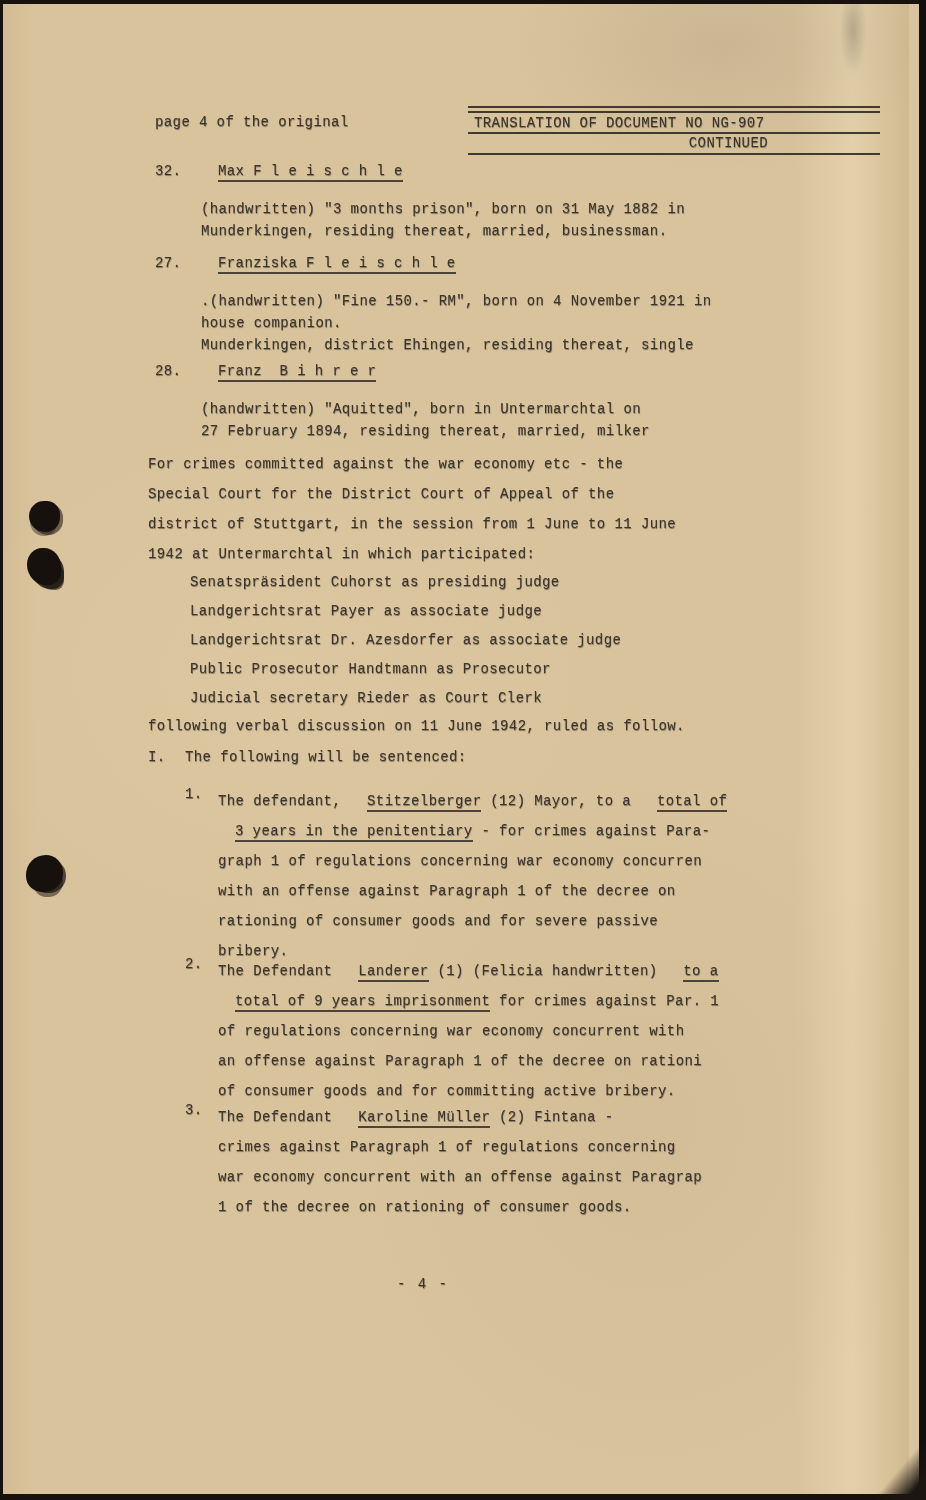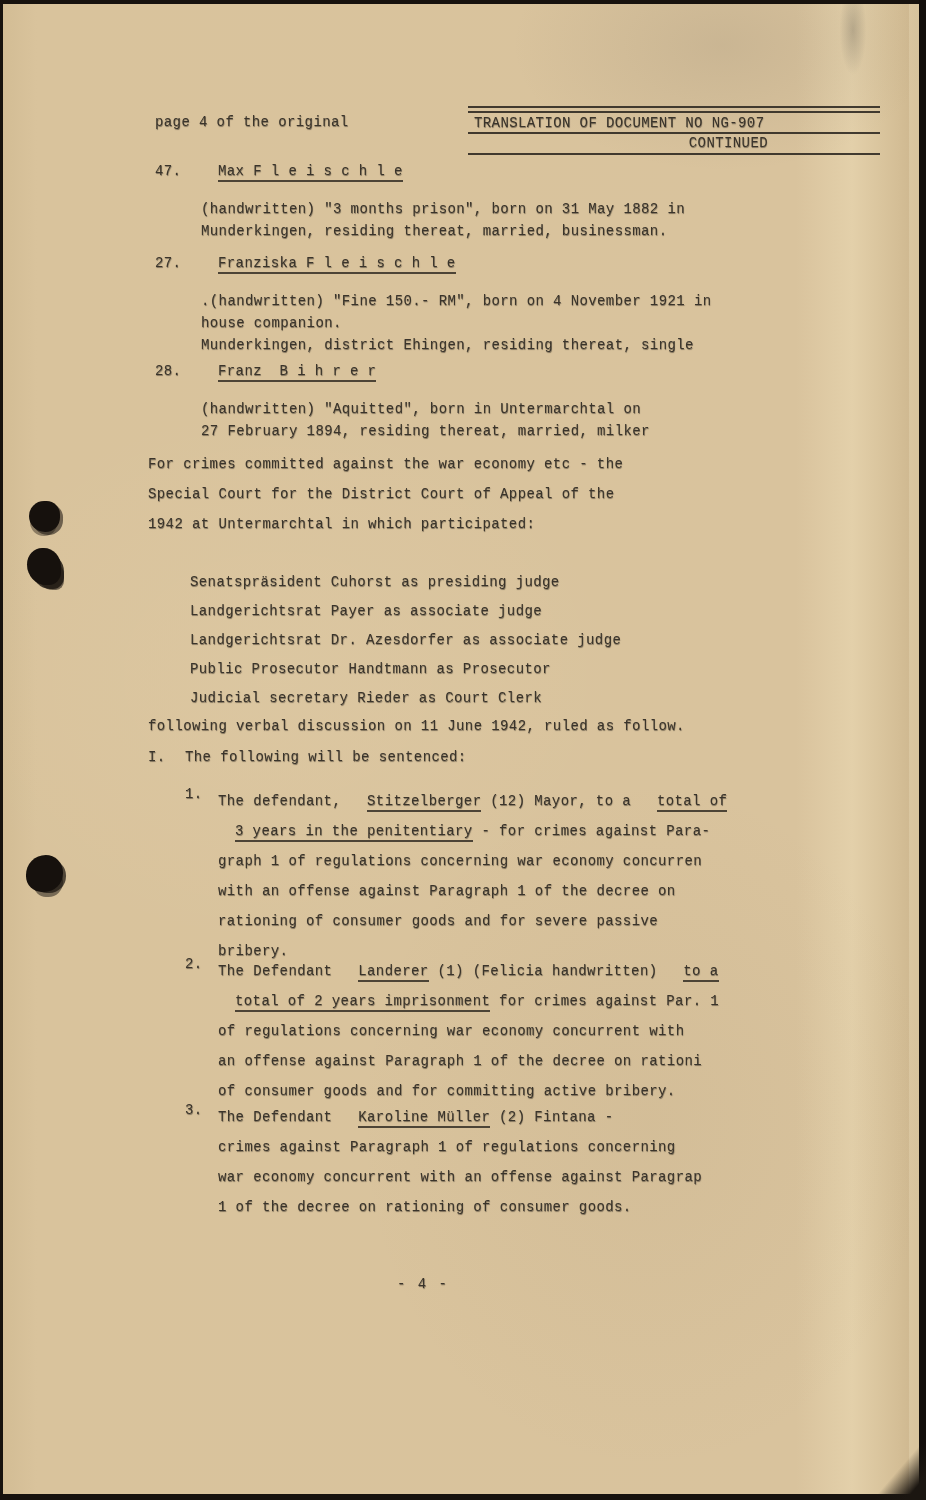--- a/index.html
+++ b/index.html
@@ -93,21 +93,21 @@
     <div class="hline"></div>
     <div class="hline-gap"></div>
     <div class="hline"></div>
     <div class="header-title txt">TRANSLATION OF DOCUMENT NO NG-907</div>
     <div class="hline"></div>
     <div class="header-sub txt">CONTINUED</div>
     <div class="hline"></div>
   </div>
 
   <div class="entry" style="top:163px">
-    <div class="entry-title txt"><span class="entry-num">47.</span><span class="u">Max F l e i s c h l e</span></div>
+    <div class="entry-title txt"><span class="entry-num">32.</span><span class="u">Max F l e i s c h l e</span></div>
     <div class="entry-body">
       <div class="txt">(handwritten) "3 months prison", born on 31 May 1882 in</div>
       <div class="txt">Munderkingen, residing thereat, married, businessman.</div>
     </div>
   </div>
 
   <div class="entry" style="top:255px">
     <div class="entry-title txt"><span class="entry-num">27.</span><span class="u">Franziska F l e i s c h l e</span></div>
     <div class="entry-body">
       <div class="txt">.(handwritten) "Fine 150.- RM", born on 4 November 1921 in</div>
@@ -120,20 +120,21 @@
     <div class="entry-title txt"><span class="entry-num">28.</span><span class="u">Franz  B i h r e r</span></div>
     <div class="entry-body">
       <div class="txt">(handwritten) "Aquitted", born in Untermarchtal on</div>
       <div class="txt">27 February 1894, residing thereat, married, milker</div>
     </div>
   </div>
 
   <div class="para" style="left:148px;top:449px">
     <div class="txt">For crimes committed against the war economy etc - the</div>
     <div class="txt">Special Court for the District Court of Appeal of the</div>
+    <div class="txt">district of Stuttgart, in the session from 1 June to 11 June</div>
     <div class="txt">1942 at Untermarchtal in which participated:</div>
   </div>
 
   <div class="participants">
     <div class="txt">Senatspräsident Cuhorst as presiding judge</div>
     <div class="txt">Landgerichtsrat Payer as associate judge</div>
     <div class="txt">Landgerichtsrat Dr. Azesdorfer as associate judge</div>
     <div class="txt">Public Prosecutor Handtmann as Prosecutor</div>
     <div class="txt">Judicial secretary Rieder as Court Clerk</div>
   </div>
@@ -154,21 +155,21 @@
       <div class="txt"><span>with an offense against Paragraph 1 of the decree on</span></div>
       <div class="txt"><span>rationing of consumer goods and for severe passive</span></div>
       <div class="txt"><span>bribery.</span></div>
     </div>
   </div>
 
   <div class="sitem" style="top:956px">
     <span class="sitem-num txt">2.</span>
     <div class="sitem-lines">
       <div class="txt"><span>The Defendant </span><span class="u">Landerer</span><span> (1) (Felicia handwritten) </span><span class="u">to a</span></div>
-      <div class="txt"><span class="u">total of 2 years imprisonment</span><span> for crimes against Par. 1</span></div>
+      <div class="txt"><span class="u">total of 9 years imprisonment</span><span> for crimes against Par. 1</span></div>
       <div class="txt"><span>of regulations concerning war economy concurrent with</span></div>
       <div class="txt"><span>an offense against Paragraph 1 of the decree on rationi</span></div>
       <div class="txt"><span>of consumer goods and for committing active bribery.</span></div>
     </div>
   </div>
 
   <div class="sitem" style="top:1102px">
     <span class="sitem-num txt">3.</span>
     <div class="sitem-lines">
       <div class="txt"><span>The Defendant </span><span class="u">Karoline Müller</span><span> (2) Fintana -</span></div>

